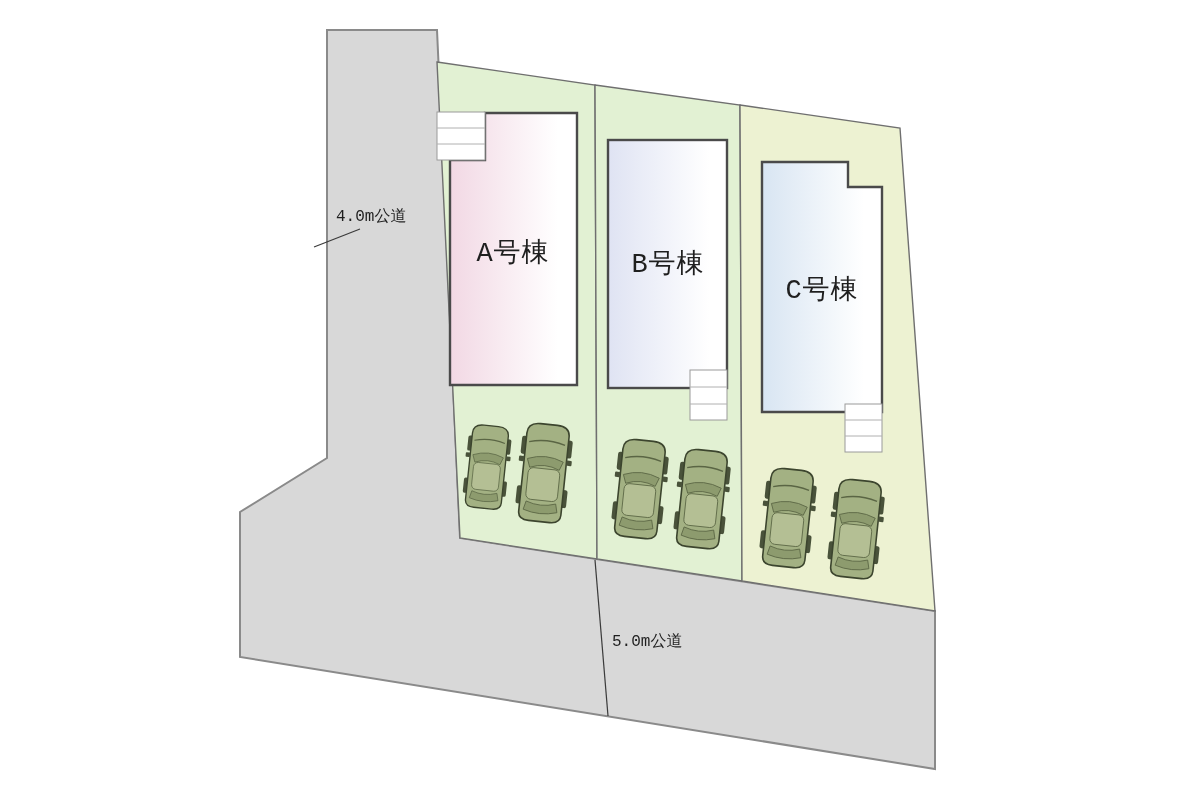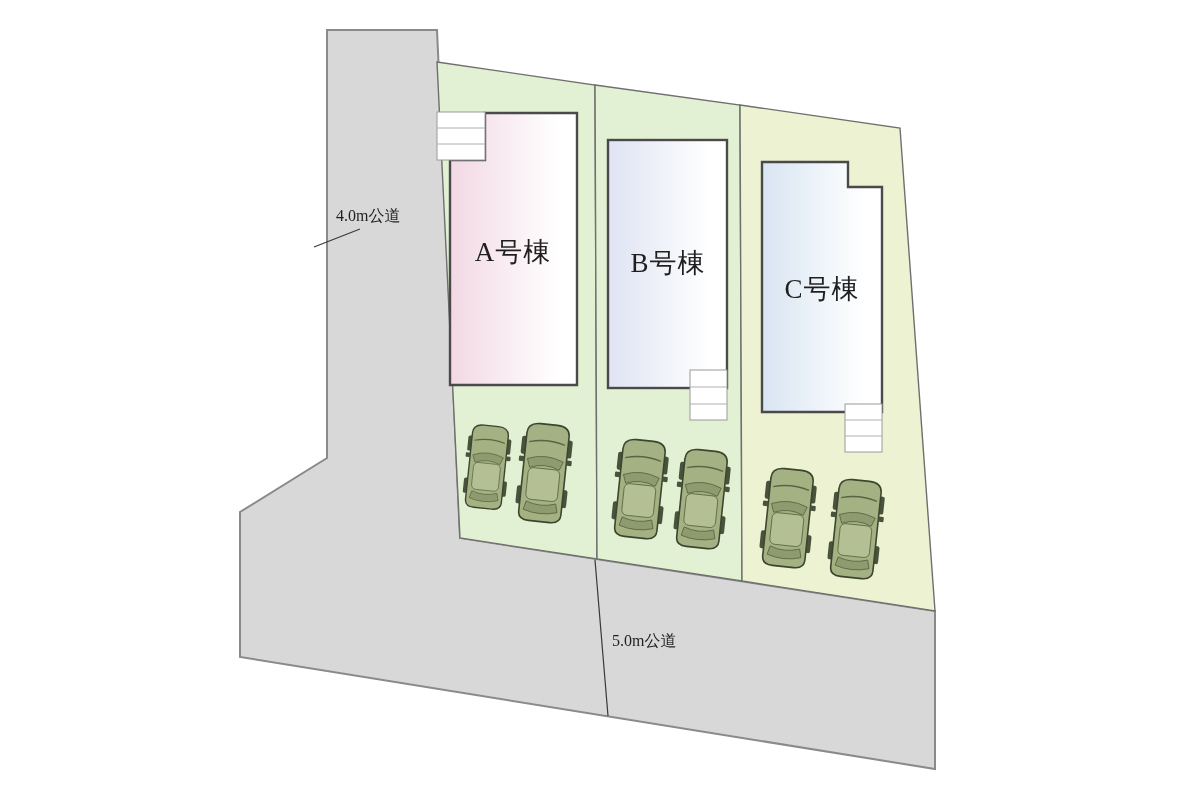--- a/index.html
+++ b/index.html
@@ -1,20 +1,20 @@
 <!DOCTYPE html>
 <html><head>
 <meta charset="utf-8">
 <style>
   html,body{margin:0;padding:0;background:#ffffff;}
   #stage{
     position:relative;
     width:1180px;height:800px;
     background:#ffffff;
-    font-family:Liberation Serif, serif;
+    font-family:Liberation Mono, monospace;
     overflow:hidden;
   }
   svg{display:block;}
   .road{stroke:#8a8a8a;stroke-width:2;stroke-linejoin:miter;}
   .parcel{stroke:#6f6f6f;stroke-width:1.4;stroke-linejoin:miter;}
   .building{stroke:#4a4a4a;stroke-width:2.4;stroke-linejoin:miter;}
   .porch{fill:#ffffff;stroke:#9a9a9a;stroke-width:1;}
   .porch-line{stroke:#b0b0b0;stroke-width:1;fill:none;}
   .tick{stroke:#3a3a3a;stroke-width:1.2;fill:none;}
   .lbl{fill:#1f1f1f;}

